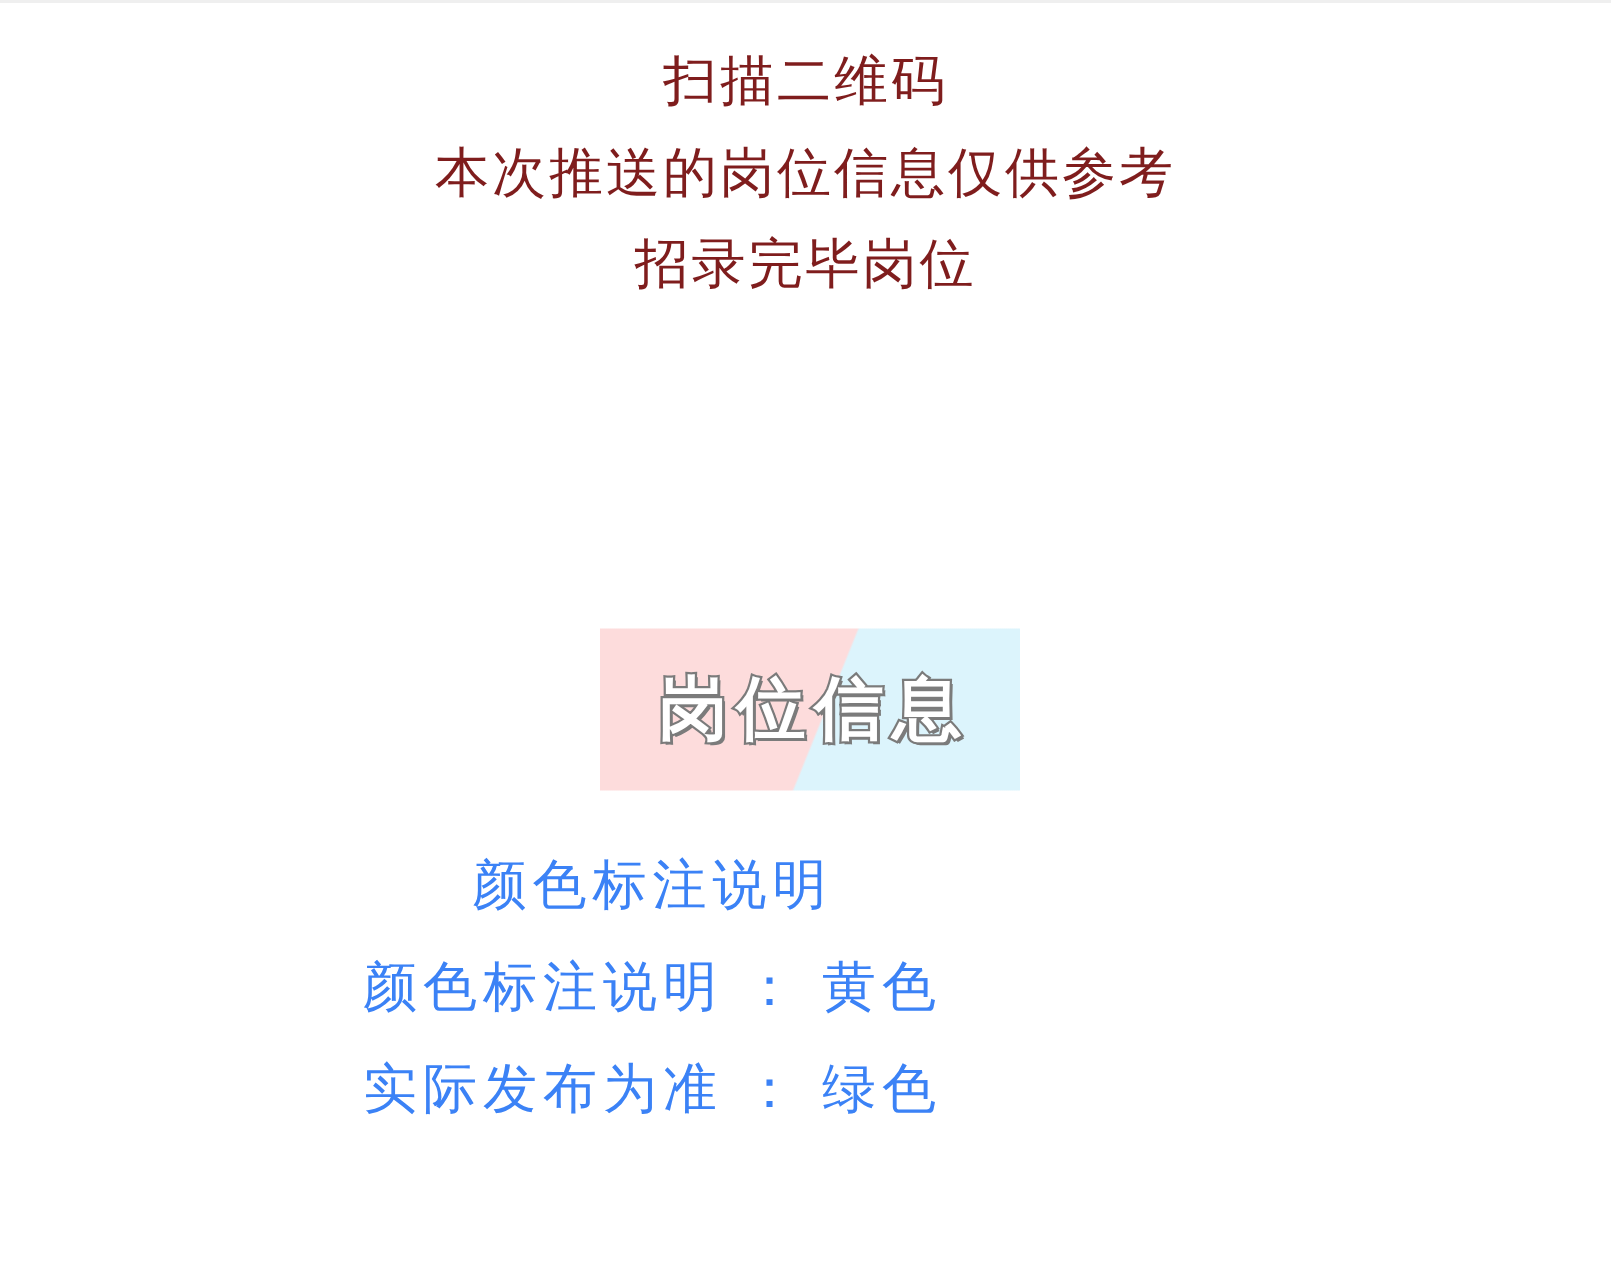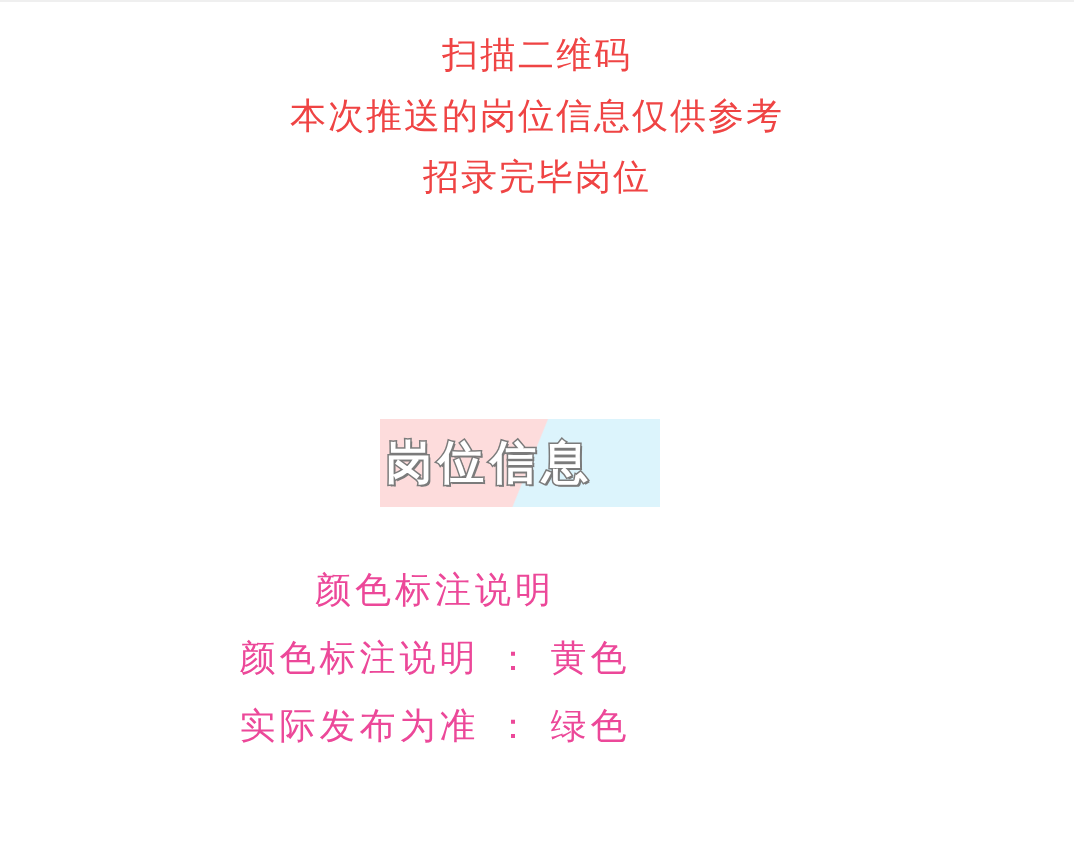--- a/index.html
+++ b/index.html
@@ -18,58 +18,59 @@
       position: absolute;
       left: 0; top: 0;
       width: 1074px; height: 2px;
       background: #efefef;
     }
     .notice {
       position: absolute;
       left: 0; top: 24px;
       width: 1074px;
       text-align: center;
-      color: #ef4444;
+      color: #7f1d1d;
       font-size: 36px;
       line-height: 61px;
       letter-spacing: 2px;
     }
     .notice .line {
       display: block;
       white-space: nowrap;
     }
     .banner {
       position: absolute;
-      left: 380px; top: 419px;
-      width: 280px; height: 88px;
+      left: 400px; top: 419px;
+      width: 280px; height: 108px;
       background: linear-gradient(112deg, #fddcdc 0%, #fddcdc 53%, #dcf4fc 53.5%, #dcf4fc 100%);
       display: flex;
       align-items: center;
-      justify-content: flex-start;
+      justify-content: center;
     }
     .banner-title {
       font-family: "DejaVu Sans", "Liberation Sans", sans-serif;
       font-weight: bold;
       font-size: 46px;
       letter-spacing: 6px;
       color: #ffffff;
       -webkit-text-stroke: 3px #7b7b7b;
       paint-order: stroke fill;
       text-shadow: 2px 2px 0 #7b7b7b;
       margin-left: 6px;
     }
     .legend {
       position: absolute;
       left: 0; top: 556px;
       width: 870px;
       text-align: center;
-      color: #ec4899;
+      color: #3b82f6;
       font-size: 36px;
       line-height: 68px;
       letter-spacing: 4px;
+      font-family: Liberation Serif, serif;
     }
     .legend .line {
       display: block;
       white-space: nowrap;
     }
   </style>
 </head>
 <body>
 
 <div class="top-rule"></div>

